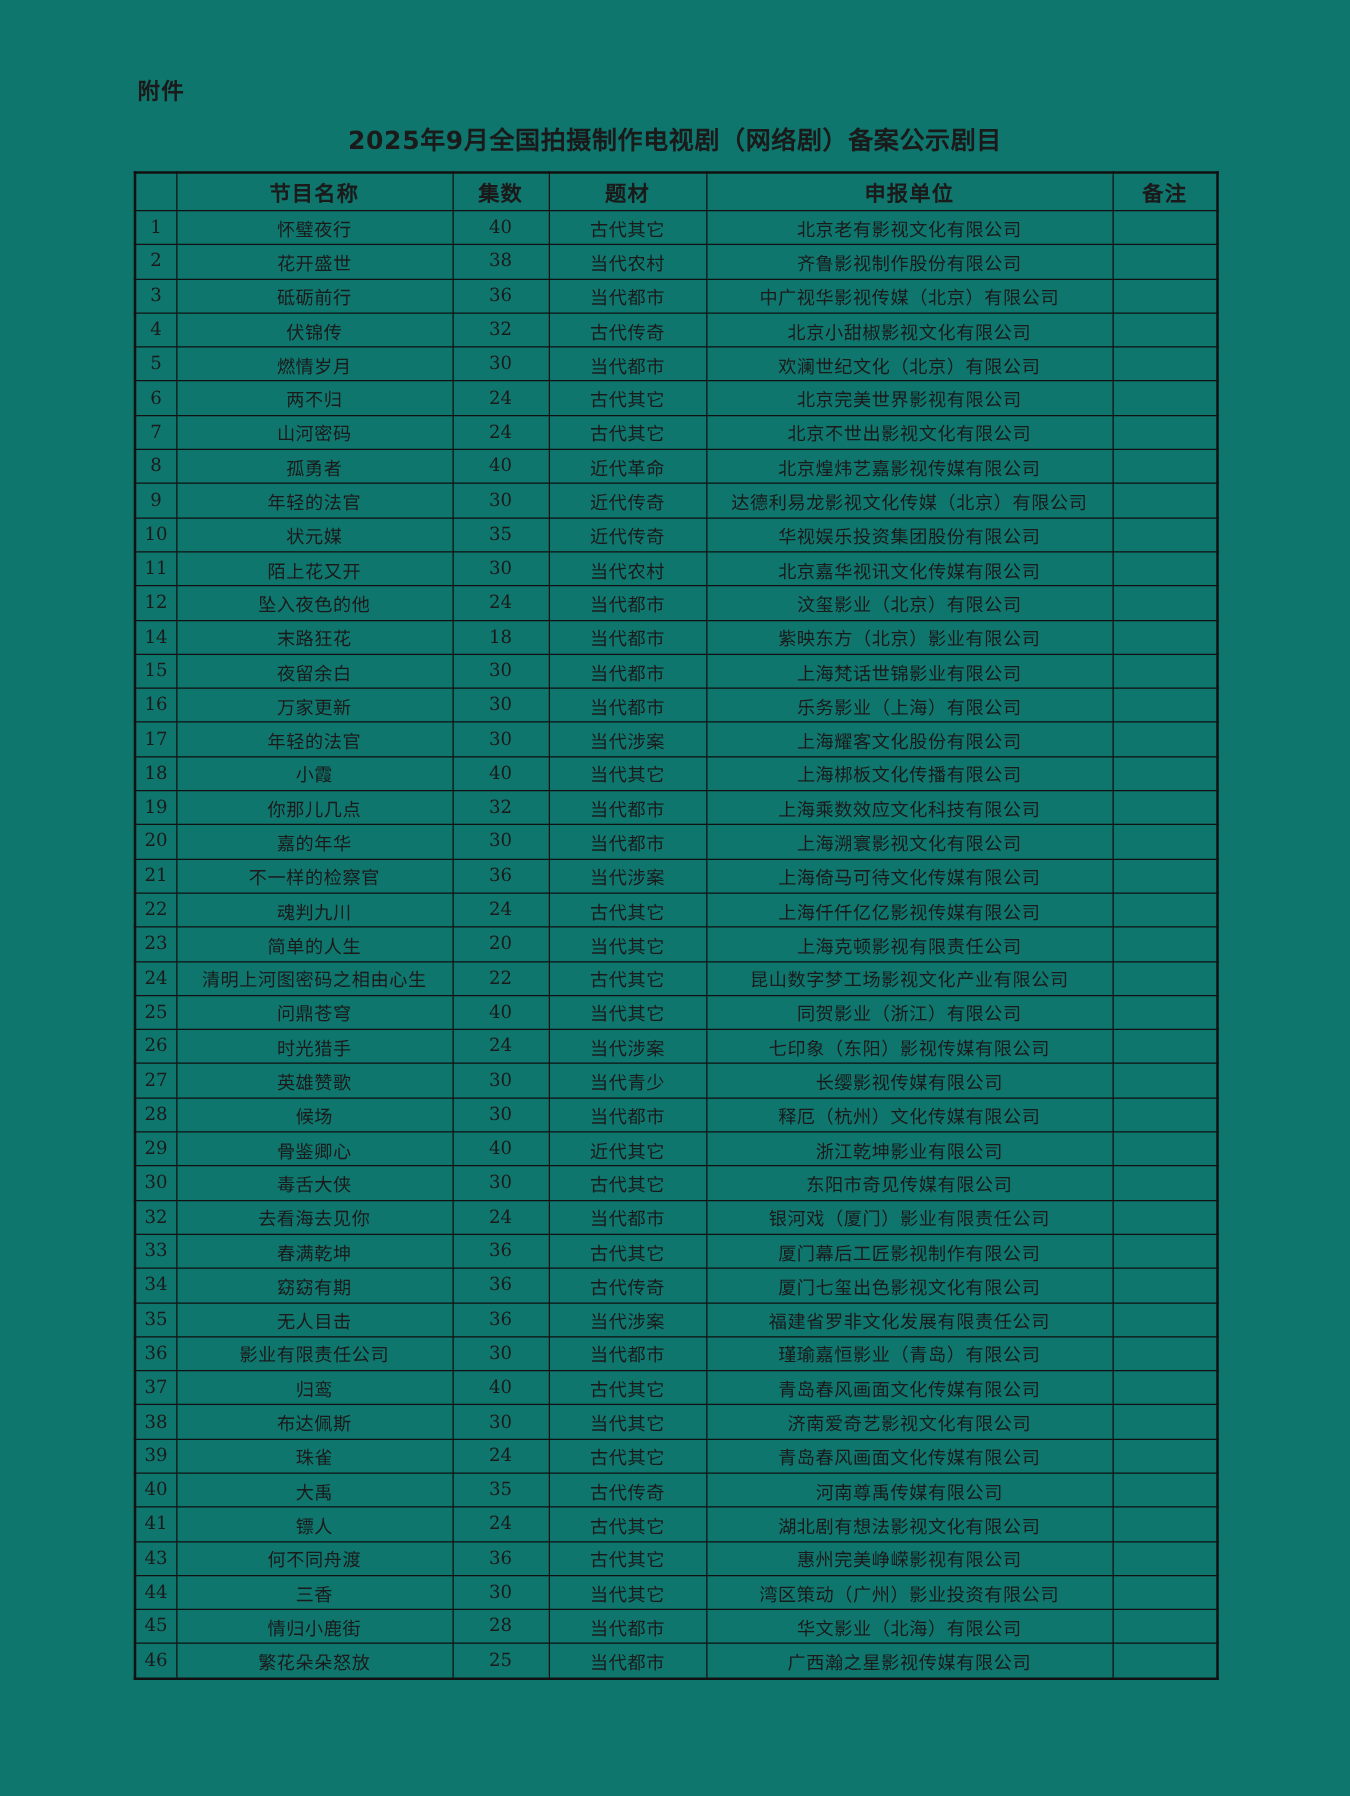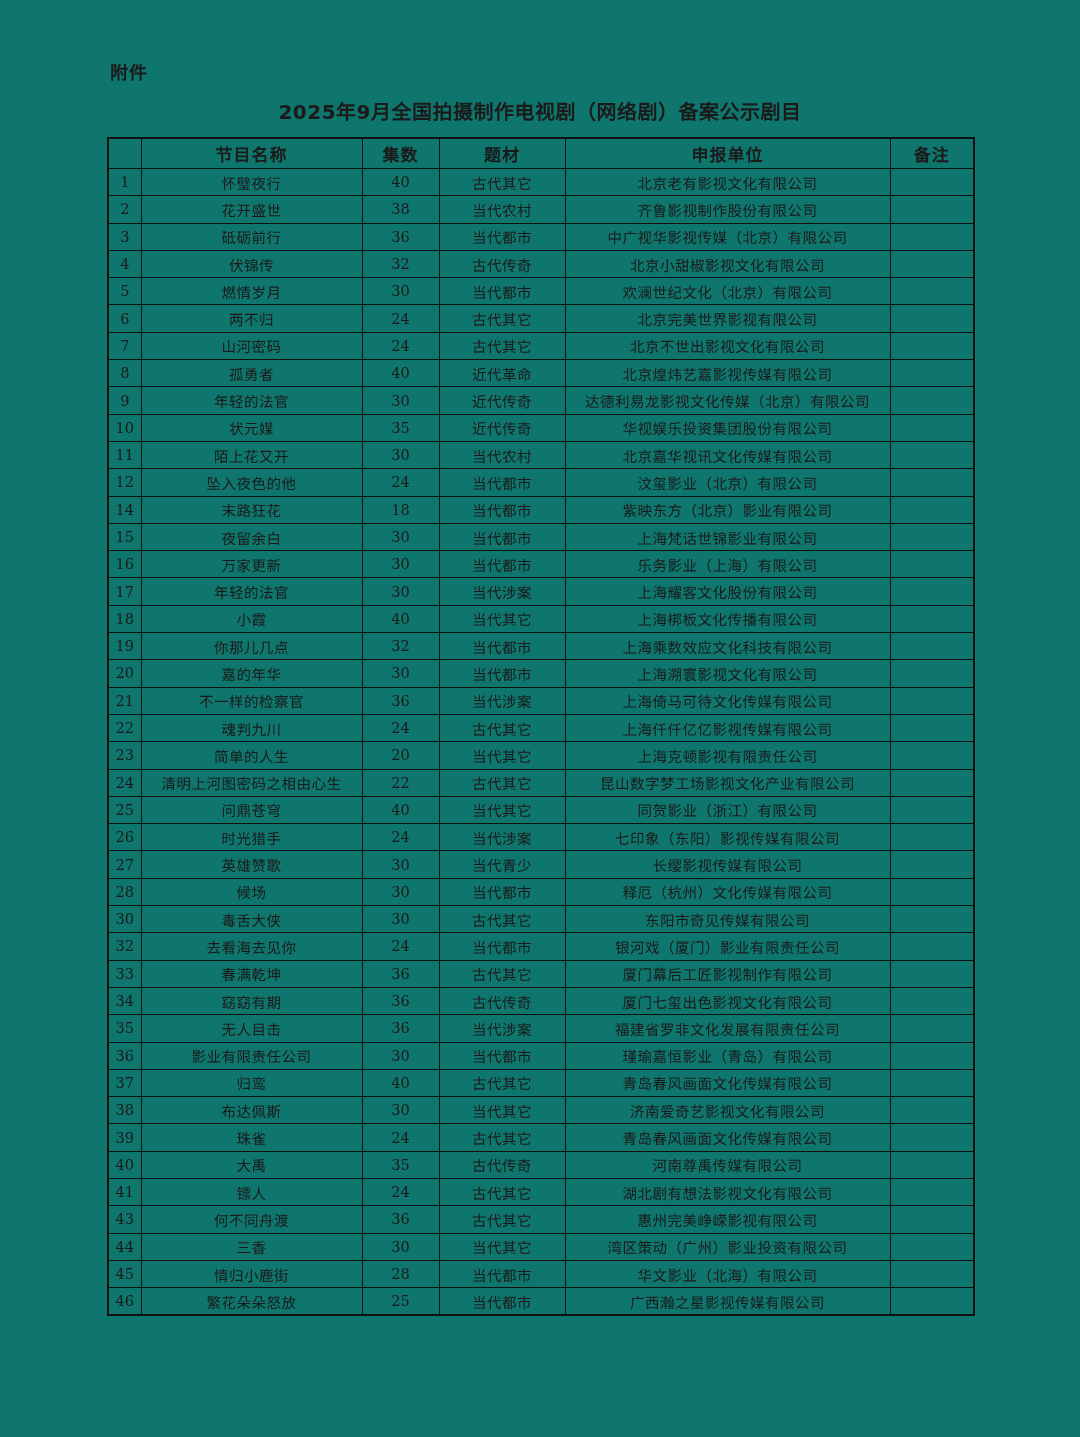--- a/index.html
+++ b/index.html
@@ -316,20 +316,28 @@
         </tr>
         <tr>
           <td class="num-cell">28</td>
           <td>候场</td>
           <td class="num-cell">30</td>
           <td>当代都市</td>
           <td>释厄（杭州）文化传媒有限公司</td>
           <td></td>
         </tr>
         <tr>
+          <td class="num-cell">29</td>
+          <td>骨鉴卿心</td>
+          <td class="num-cell">40</td>
+          <td>近代其它</td>
+          <td>浙江乾坤影业有限公司</td>
+          <td></td>
+        </tr>
+        <tr>
           <td class="num-cell">30</td>
           <td>毒舌大侠</td>
           <td class="num-cell">30</td>
           <td>古代其它</td>
           <td>东阳市奇见传媒有限公司</td>
           <td></td>
         </tr>
         <tr>
           <td class="num-cell">32</td>
           <td>去看海去见你</td>

